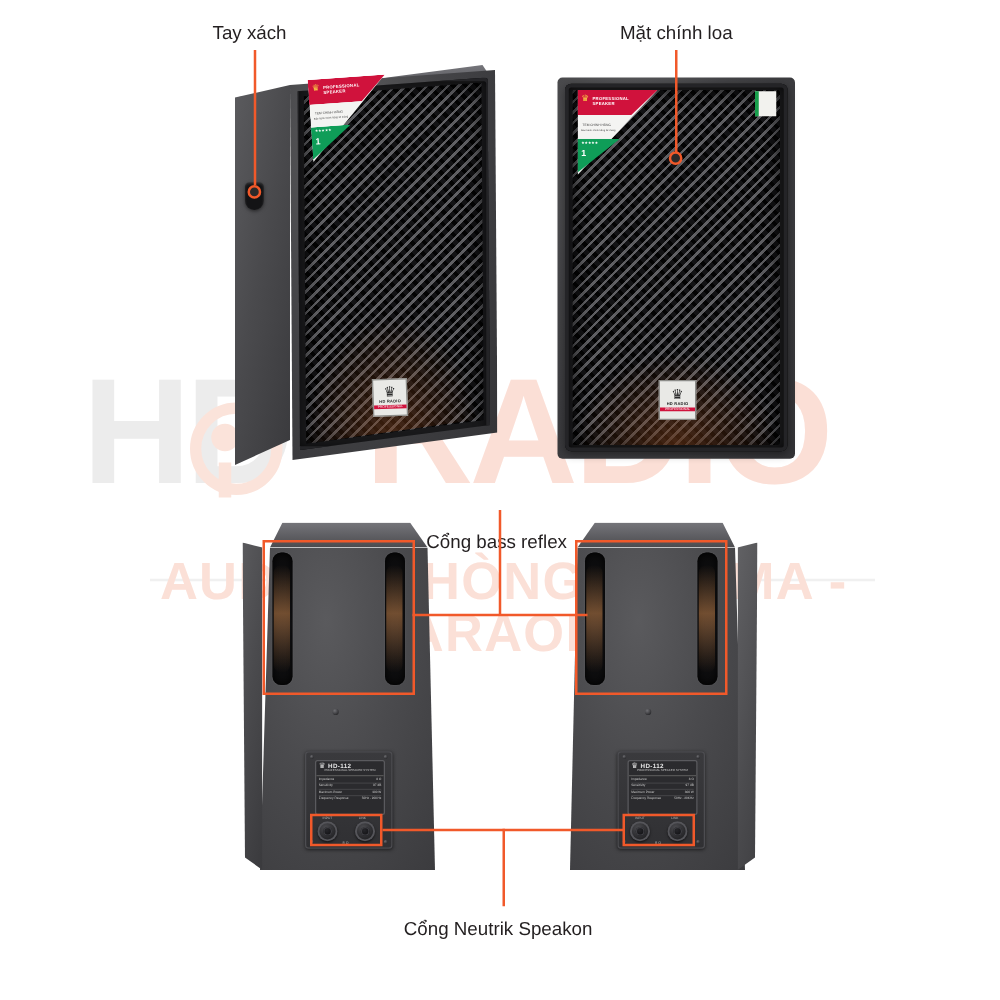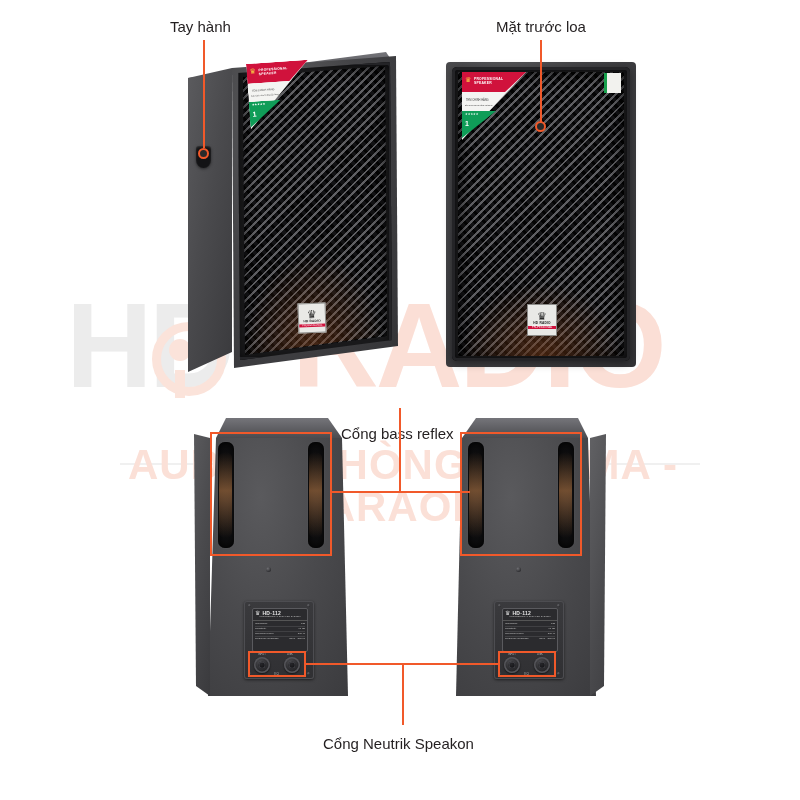--- a/index.html
+++ b/index.html
@@ -550,25 +550,25 @@
       </div>
     </div>
 
     <div class="jack-cap" style="left:508px; top:653px;">INPUT</div>
     <div class="jack-cap" style="left:537px; top:653px;">LINK</div>
     <div class="jack" style="left:504px; top:657px; width:16px; height:16px;"></div>
     <div class="jack" style="left:534px; top:657px; width:16px; height:16px;"></div>
     <div class="plate-cap" style="left:524px; top:672px;">8 Ω</div>
   </div>
 
-  <div class="lbl" style="left:170px; top:18px;">Tay hành</div>
+  <div class="lbl" style="left:170px; top:18px;">Tay xách</div>
   <div class="ann ann-v" style="left:203px; top:40px; height:108px;"></div>
   <div class="ann-dot" style="left:198px; top:148px;"></div>
 
-  <div class="lbl" style="left:496px; top:18px;">Mặt trước loa</div>
+  <div class="lbl" style="left:496px; top:18px;">Mặt chính loa</div>
   <div class="ann ann-v" style="left:540px; top:40px; height:82px;"></div>
   <div class="ann-dot" style="left:535px; top:121px;"></div>
 
   <div class="lbl" style="left:341px; top:385px;margin-top:40px;">Cổng bass reflex</div>
   <div class="ann ann-v" style="left:399px; top:408px; height:84px;"></div>
   <div class="ann ann-h" style="left:330px; top:491px; width:140px;"></div>
   <div class="ann-box" style="left:210px; top:432px; width:122px; height:124px;"></div>
   <div class="ann-box" style="left:460px; top:432px; width:122px; height:124px;"></div>
 
   <div class="ann-box" style="left:248px; top:651px; width:58px; height:26px;"></div>

